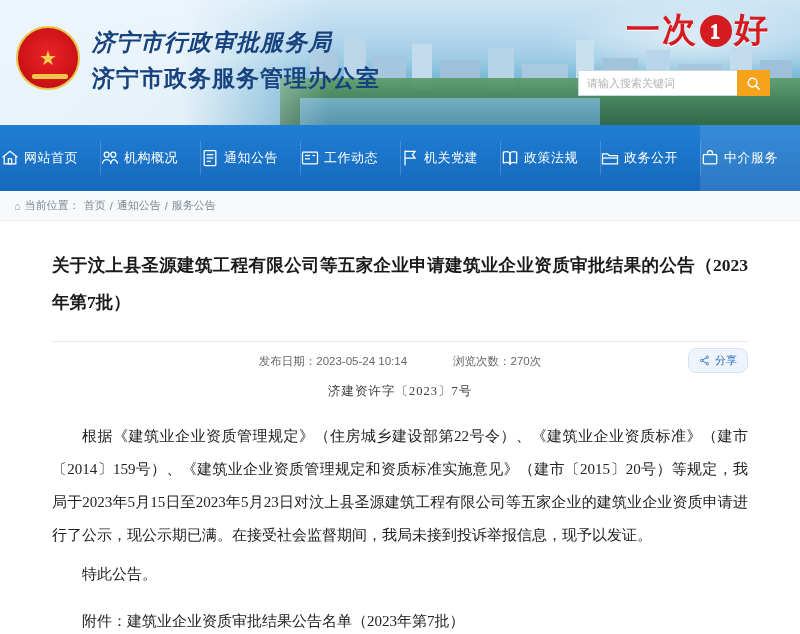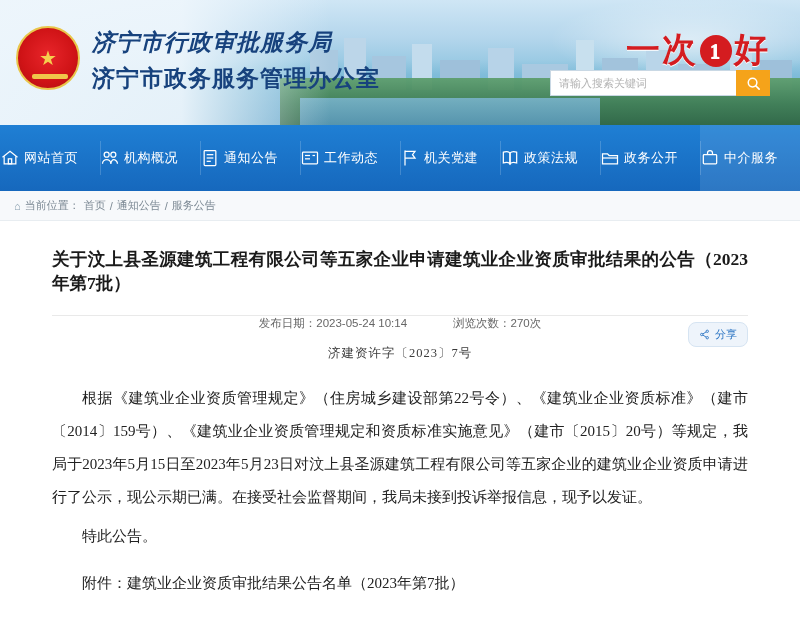--- a/index.html
+++ b/index.html
@@ -62,41 +62,41 @@
   .org {
     position: absolute; left: 92px; top: 28px;
     color:#17427d;
     font-family:"Liberation Serif", serif;
     font-weight: bold;
   }
   .org .l1 { font-size: 23px; letter-spacing: 1px; line-height: 30px; font-style: italic; }
   .org .l2 { font-size: 23px; letter-spacing: 1px; line-height: 30px; margin-top: 6px; }
 
   .slogan {
-    position:absolute; right: 30px; top: 27px;
+    position:absolute; right: 30px; top: 7px;
     font-family:"Liberation Serif", serif;
     font-size: 34px; font-weight: bold;
     color: #d41c20;
     letter-spacing: 2px;
     text-shadow: 0 1px 0 #fff;
   }
   .slogan .num {
     display:inline-block;
     color:#fff;
     background:#d41c20;
     border-radius: 50%;
     width: 32px; height:32px; line-height:32px;
     text-align:center; font-size:22px;
     margin: 0 2px;
     vertical-align: 3px;
   }
 
   .searchbox {
     position: absolute; right: 30px; top: 70px;
-    width: 220px; height: 26px;
+    width: 192px; height: 26px;
     display:flex;
   }
   .searchbox input {
     flex: 1;
     border: 1px solid #c9d8e4;
     border-right: none;
     background: #fff;
     font-size: 11px;
     color:#333;
     padding: 0 8px;
@@ -153,26 +153,27 @@
 
   
   .article {
     padding: 26px 52px 0 52px;
   }
   .title {
     font-family:"Liberation Serif", serif;
     font-size: 17.5px;
     font-weight: bold;
     color:#1a1a1a;
-    line-height: 24px;
+    line-height: 37px;
     text-align: justify;
   }
   .meta {
     margin-top: 20px;
     border-top: 1px solid #e9e9e9;
+    padding-top: 12px;
     display:flex;
     align-items:center;
     justify-content:center;
     gap: 46px;
     font-size: 11.5px;
     color:#666;
     position:relative;
   }
   .share {
     position:absolute; right: 0; top: 6px;

